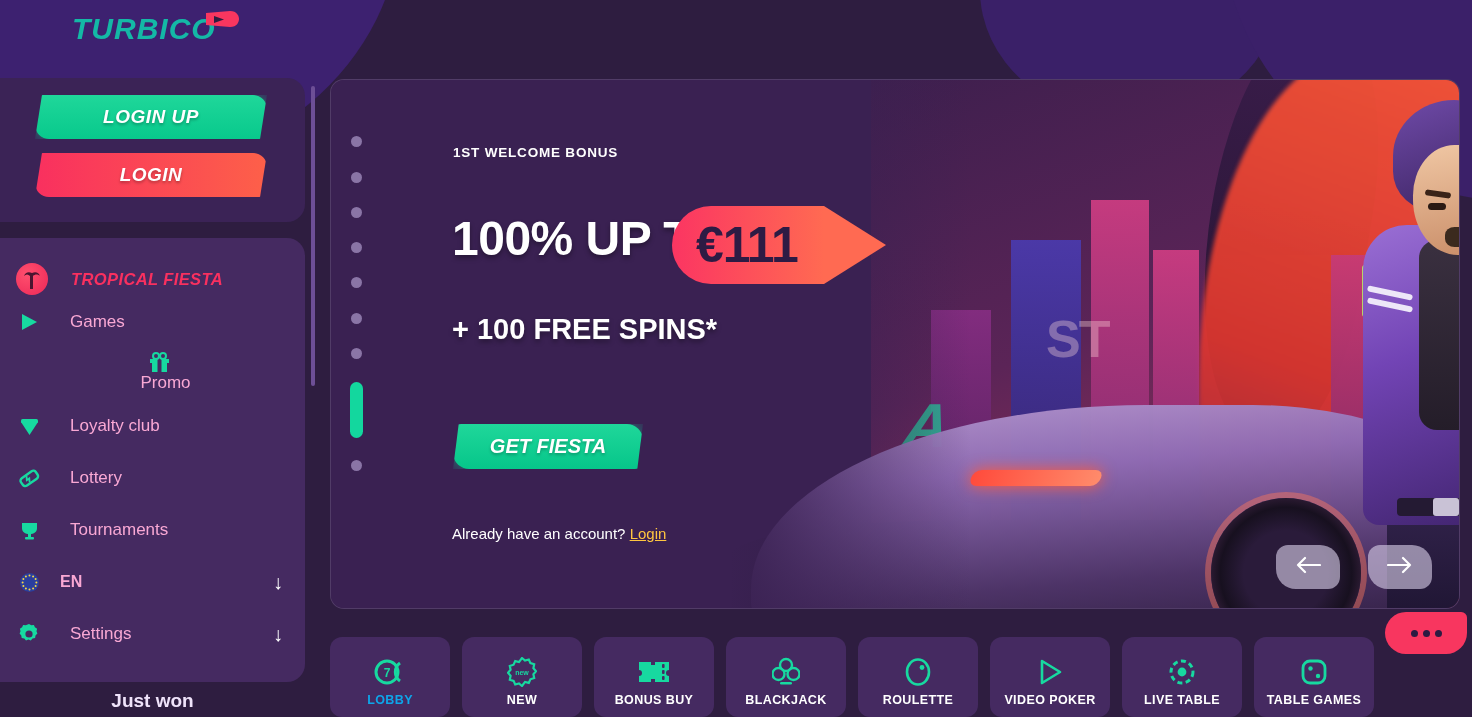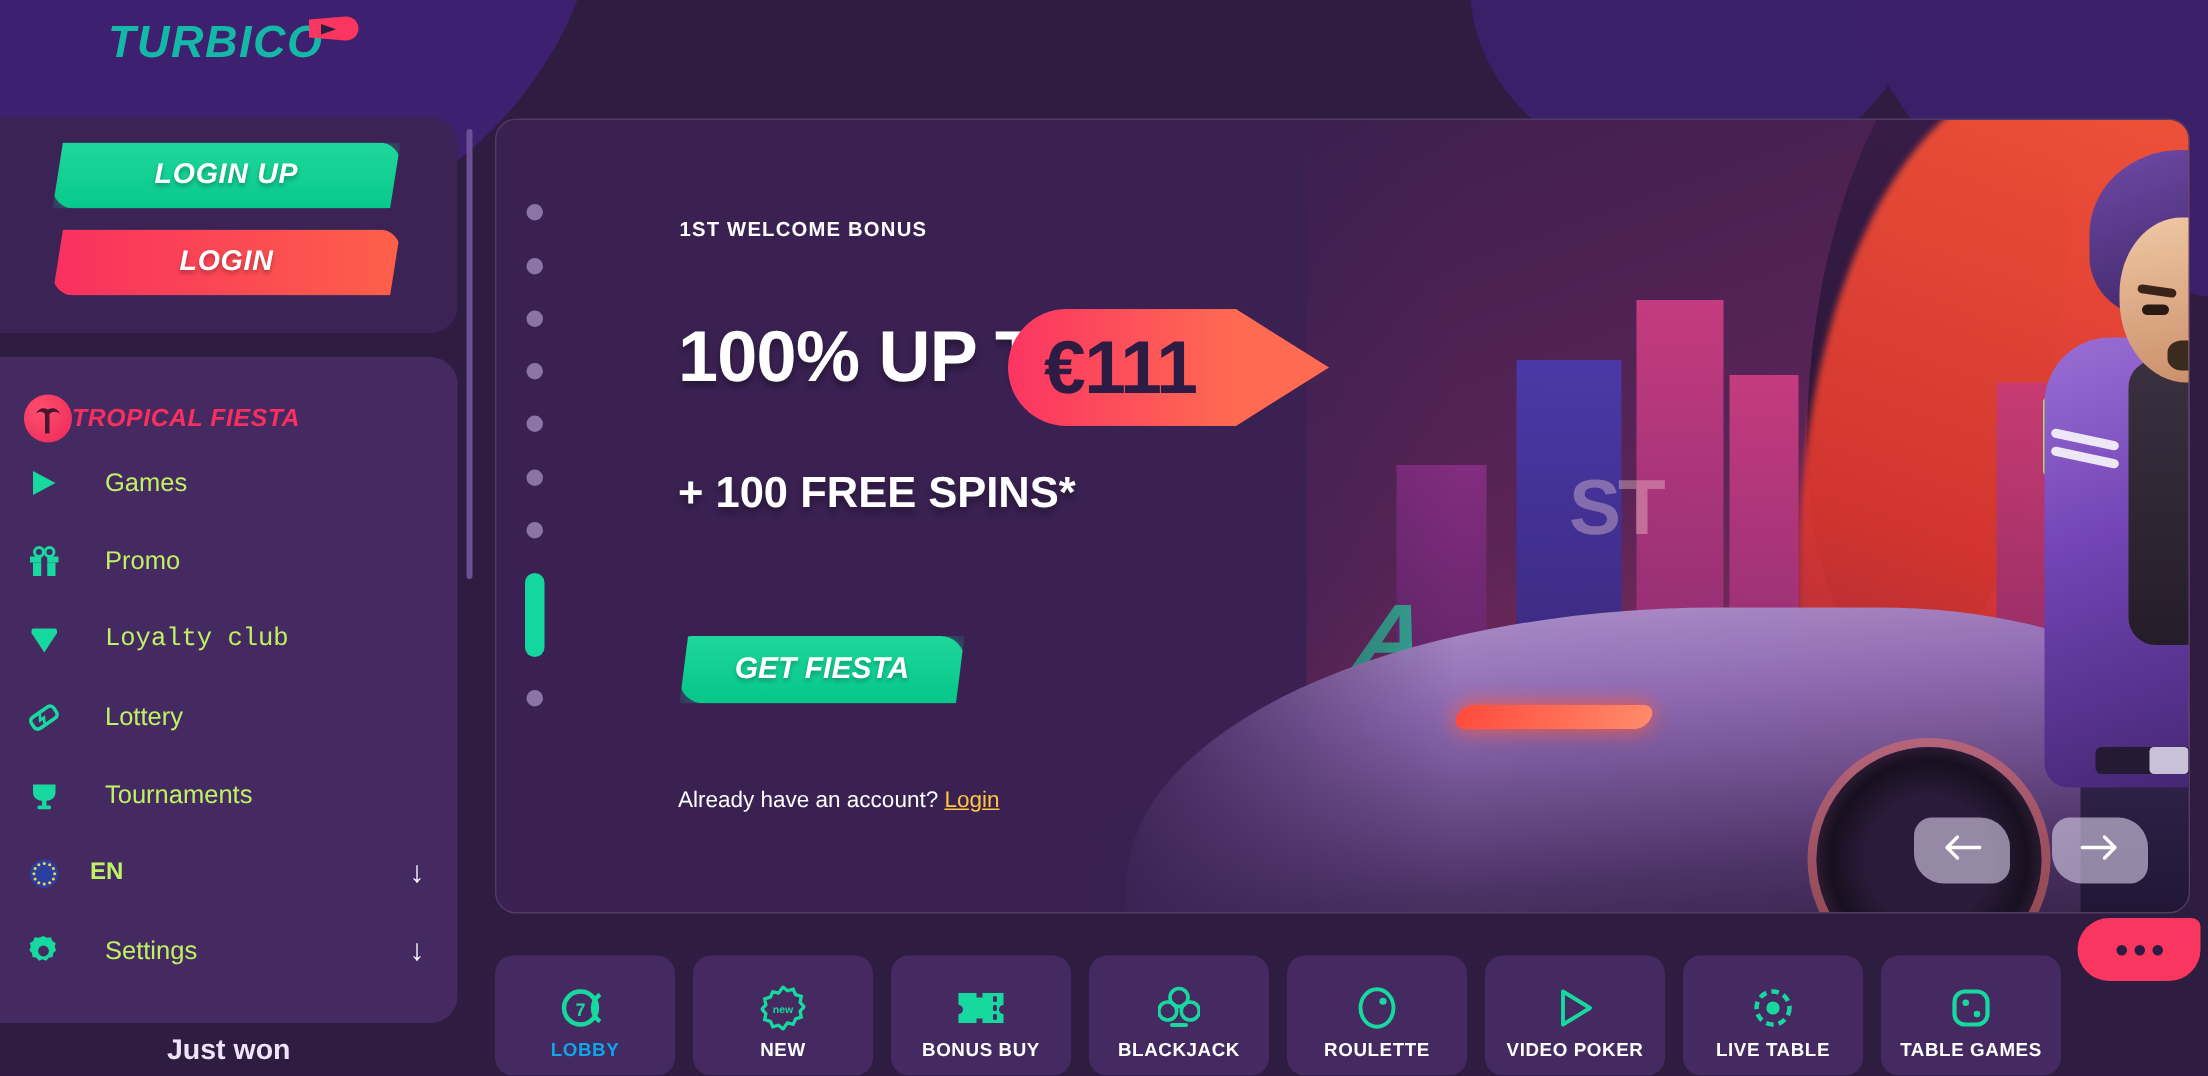--- a/index.html
+++ b/index.html
@@ -67,31 +67,31 @@
     position:absolute; left:0; top:16px; width:305px; height:50px;
     display:flex; align-items:center; padding-left:16px; cursor:pointer;
   }
   .promo-icon {
     width:32px; height:32px; border-radius:50%;
     background:radial-gradient(circle at 35% 35%,#ff4f6e,#ec2757);
     position:relative; flex:none; overflow:hidden;
   }
   .promo-icon svg { position:absolute; left:5px; top:4px; }
   .promo-label {
-    color:#f9305f; font-weight:bold; font-style:italic;
+    margin-left:23px; color:#f9305f; font-weight:bold; font-style:italic;
     font-size:16.5px; letter-spacing:.4px;
   }
 
   .nav-item {
     position:absolute; left:0; width:305px; height:44px;
     display:flex; align-items:center; cursor:pointer;
   }
   .nav-ic { width:30px; margin-left:14px; flex:none; display:flex;
             align-items:center; justify-content:center; color:#17d9a0; }
-  .nav-tx { margin-left:26px; font-size:17px; color:#bef264; }
+  .nav-tx { margin-left:26px; font-size:17px; color:#f9a8d4; }
   .nav-arrow { position:absolute; right:22px; color:#fff; font-size:20px;
                line-height:1; font-weight:300; }
   .nav-tx.small { margin-left:16px; font-size:16px; font-weight:bold; }
 
   .just-won {
     position:absolute; left:0; top:690px; width:305px; text-align:center;
     font-size:19px; font-weight:bold; color:#efe3fa;
   }
   .sb-scroll {
     position:absolute; left:311px; top:86px; width:4px; height:300px;
@@ -353,34 +353,34 @@
 
     <div class="nav-item" style="top:62px;">
       <span class="nav-ic">
         <svg width="20" height="20" viewBox="0 0 20 20">
             <path d="M3 2 L18 10 L3 18 Z" fill="#17d9a0"></path>
           </svg>
       </span>
       <span class="nav-tx">Games</span>
     </div>
 
-    <div class="nav-item" style="top:114px;">
+    <div class="nav-item" style="top:114px;flex-direction:column;">
       <span class="nav-ic">
         <svg width="21" height="21" viewBox="0 0 21 21">
           <rect x="1" y="7" width="19" height="4" fill="#17d9a0"></rect>
           <rect x="3" y="11" width="15" height="9" fill="#17d9a0"></rect>
           <rect x="8.5" y="5" width="4" height="15" fill="#452a61"></rect>
           <circle cx="7" cy="4" r="3" fill="none" stroke="#17d9a0" stroke-width="2"></circle>
           <circle cx="14" cy="4" r="3" fill="none" stroke="#17d9a0" stroke-width="2"></circle>
         </svg>
       </span>
       <span class="nav-tx">Promo</span>
     </div>
 
-    <div class="nav-item" style="top:166px;font-family:Liberation Mono, monospace;">
+    <div class="nav-item" style="top:166px;">
       <span class="nav-ic">
         <svg width="21" height="21" viewBox="0 0 21 21">
           <path d="M2 6 H19 L10.5 19 Z" fill="#17d9a0"></path>
             <rect x="2" y="3" width="17" height="4" rx="1.5" fill="#17d9a0"></rect>
         </svg>
       </span>
       <span class="nav-tx">Loyalty club</span>
     </div>
 
     <div class="nav-item" style="top:218px;">

